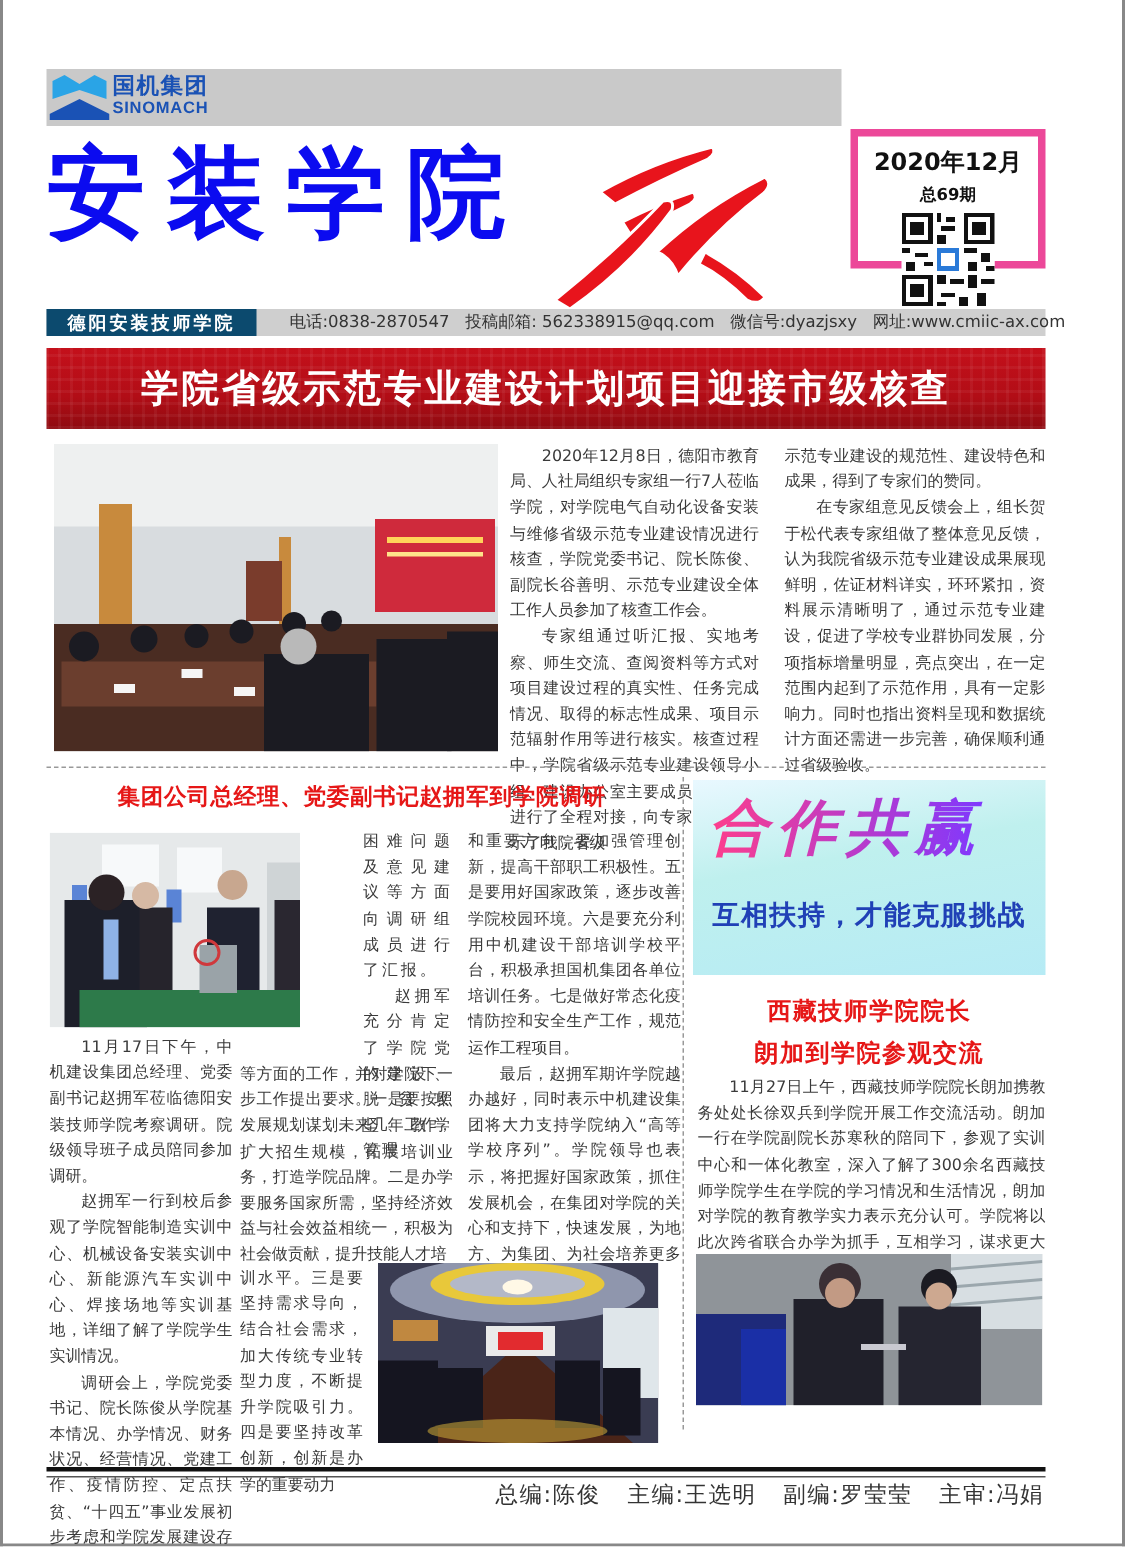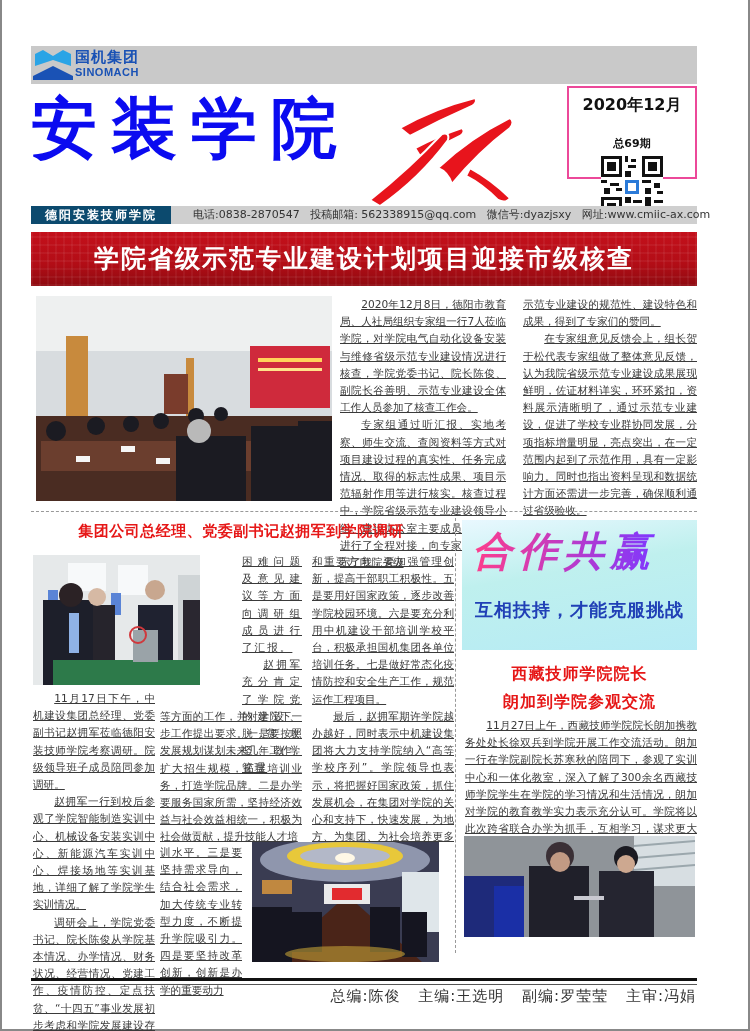--- a/index.html
+++ b/index.html
@@ -2,53 +2,53 @@
 <html><head>
 <meta charset="utf-8">
 <style>
   * { box-sizing: border-box; margin: 0; padding: 0; }
   html, body { width: 750px; height: 1031px; background: #ffffff; overflow: hidden; }
   body { font-family: "DejaVu Sans", "Liberation Sans", sans-serif; color: #333; position: relative; }
 
   .page-frame { position: absolute; left: 0; top: 0; width: 750px; height: 1031px; border-left: 2px solid #888; border-right: 2px solid #888; border-bottom: 2px solid #888; }
 
   
-  .brand-bar { position: absolute; left: 31px; top: 46px; width: 666px; height: 38px; background: #c9c9c9; }
+  .brand-bar { position: absolute; left: 31px; top: 46px; width: 530px; height: 38px; background: #c9c9c9; }
   .logo { position: absolute; left: 2px; top: 4px; width: 40px; height: 30px; }
   .logo-cn { position: absolute; left: 44px; top: 2px; font-size: 15px; font-weight: bold; color: #1a52b5; letter-spacing: 1px; }
   .logo-en { position: absolute; left: 44px; top: 20px; font-size: 11px; font-weight: bold; color: #1a52b5; font-family: "Liberation Sans", sans-serif; letter-spacing: 0.5px; }
 
   
   .masthead-title { position: absolute; left: 31px; top: 96px; font-size: 66px; font-weight: bold; color: #0b0bf0; letter-spacing: 14px; line-height: 1; }
   .masthead-bao { position: absolute; left: 360px; top: 88px; width: 165px; height: 120px; }
 
-  .issue-box { position: absolute; left: 567px; top: 86px; width: 130px; height: 93px; border: 2px solid #ec4899; background: #fff; text-align: center; }
+  .issue-box { position: absolute; left: 567px; top: 86px; width: 130px; height: 93px; border: 5px solid #ec4899; background: #fff; text-align: center; }
   .issue-date { font-size: 16px; color: #111; font-weight: bold; margin-top: 7px; }
-  .issue-num { font-size: 11px; color: #111; margin-top: 20px; font-weight: bold; }
+  .issue-num { font-size: 11px; color: #111; margin-top: 3px; font-weight: bold; }
   .qr { width: 62px; height: 62px; margin: 5px auto 0; position: relative; background: #fff; }
 
   
   .contact-bar { position: absolute; left: 31px; top: 206px; width: 666px; height: 18px; background: #cfcfcf; }
   .school-badge { position: absolute; left: 0; top: 0; width: 140px; height: 18px; background: #0c4a6e; color: #fff; font-size: 12px; font-weight: bold; text-align: center; line-height: 18px; letter-spacing: 2px; }
   .contact-text { position: absolute; left: 162px; top: 0; font-size: 11px; line-height: 18px; color: #333; white-space: nowrap; }
 
   
   .headline-banner { position: absolute; left: 31px; top: 232px; width: 666px; height: 54px;
     background: linear-gradient(180deg, #c4101b 0%, #b20d16 60%, #8e0a10 100%); }
   .headline-banner::before { content: ""; position: absolute; inset: 0;
     background-image: repeating-linear-gradient(90deg, rgba(255,255,255,0.05) 0 2px, transparent 2px 8px), repeating-linear-gradient(0deg, rgba(255,255,255,0.05) 0 2px, transparent 2px 8px); }
   .headline-text { position: absolute; left: 0; right: 0; top: 0; text-align: center; line-height: 54px; font-size: 25px; font-weight: bold; color: #fff; letter-spacing: 2px; }
 
   
   .photo { position: absolute; overflow: hidden; }
   .photo1 { left: 36px; top: 296px; width: 296px; height: 205px; }
 
   
   .col-text { position: absolute; font-size: 10.6px; line-height: 17.2px; color: #3a3a3a; text-align: justify; }
-  .col-text p { text-indent: 2em; text-decoration: underline; }
+  .col-text p { text-indent: 2em; }
   .c1a { left: 340px; top: 296px; width: 166px; }
   .c1b { left: 523px; top: 296px; width: 174px; }
 
   .dashed-h { position: absolute; left: 31px; top: 511px; width: 666px; border-top: 1px dashed #999; }
   .dashed-v { position: absolute; left: 455px; top: 518px; height: 435px; border-left: 1px dashed #999; }
 
   .sub-title { position: absolute; left: 31px; top: 522px; width: 420px; text-align: center; font-size: 15px; font-weight: bold; color: #e61717; letter-spacing: 0.5px; }
 
   .photo2 { left: 33px; top: 555px; width: 167px; height: 130px; }
 

